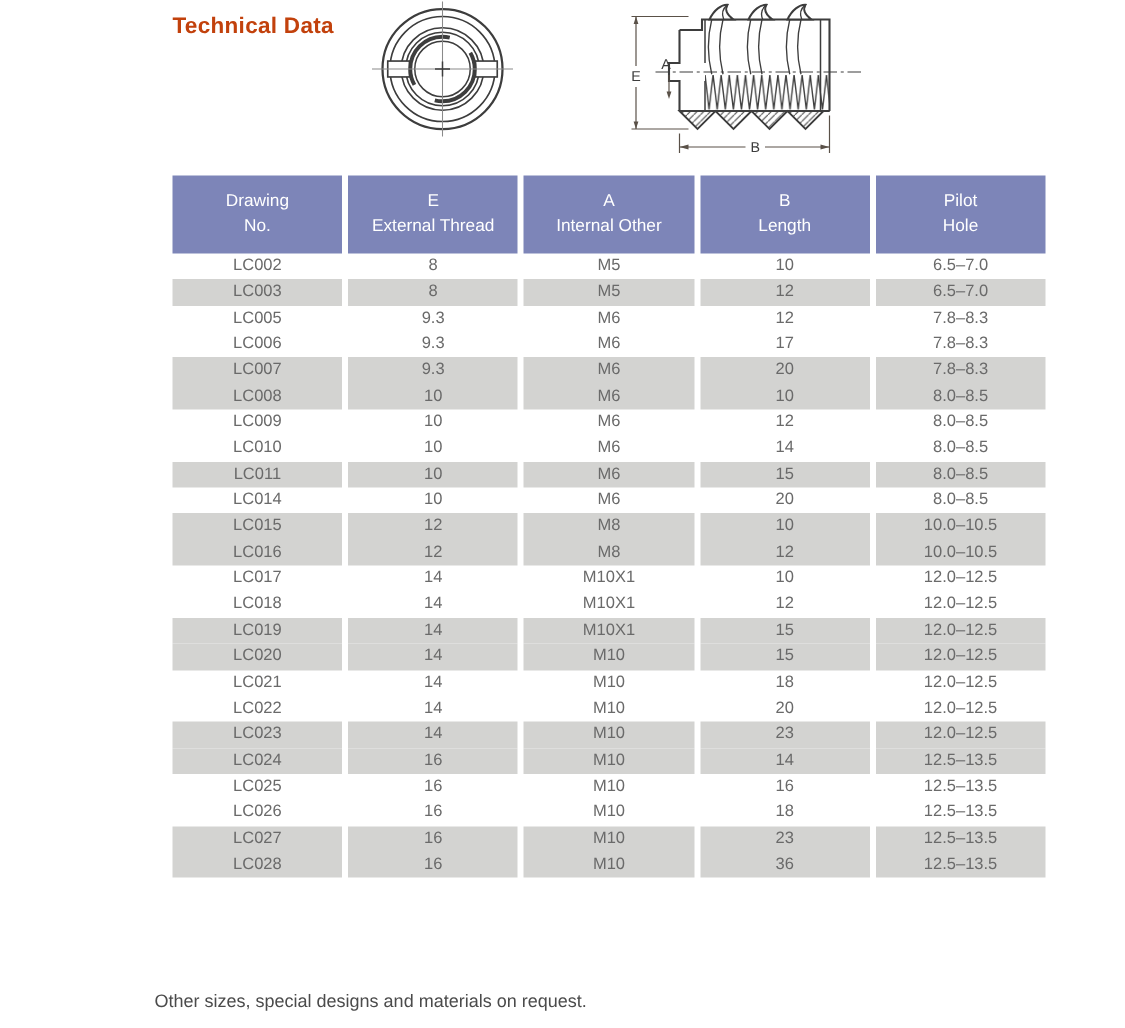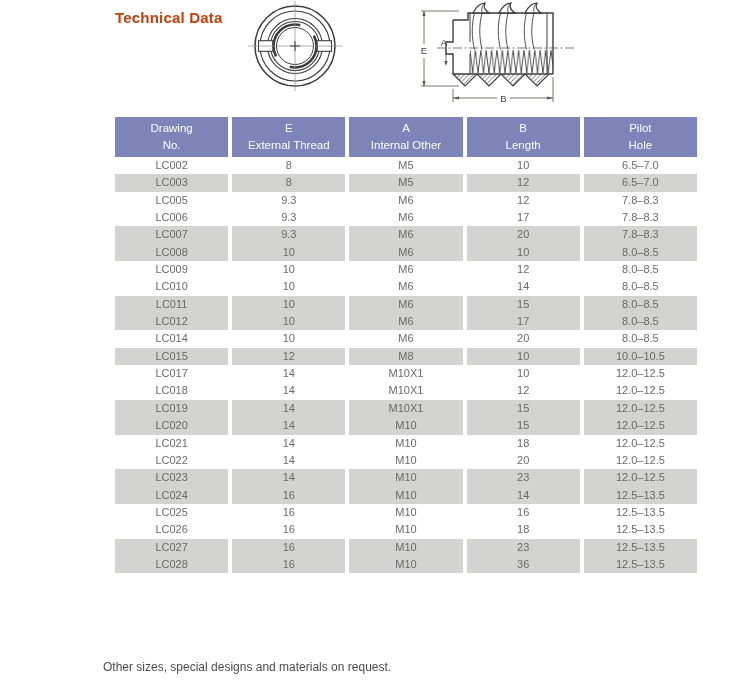--- a/index.html
+++ b/index.html
@@ -14,21 +14,21 @@
   }
   .drawing-top  { position:absolute; left:246px; top:0; }
   .drawing-side { position:absolute; left:413px; top:0; }
 
   .spec-table {
     position:absolute; left:111px; top:117px; width:590px;
     border-collapse:separate; border-spacing:4px 0; table-layout:fixed;
   }
   .spec-table th {
     background:#7d85b8; color:#ffffff; font-weight:normal;
-    font-size:11.5px; line-height:1.45; height:40px;
+    font-size:11.5px; line-height:1.45; height:52px;
     text-align:center; vertical-align:middle;
   }
   .spec-table th span { display:block; }
   .spec-table td {
     height:17.35px; line-height:17.35px; padding:0;
     font-size:11px; color:#6a6a6a; text-align:center; vertical-align:middle;
     white-space:nowrap; overflow:hidden;
   }
   tr.band-gray td { background:#d3d3d1; }
 
@@ -211,39 +211,39 @@
         <td>14</td>
         <td>8.0–8.5</td>
       </tr>
       <tr class="band-gray">
         <td>LC011</td>
         <td>10</td>
         <td>M6</td>
         <td>15</td>
         <td>8.0–8.5</td>
       </tr>
-      <tr class="band-gray">
-        <td>LC012</td>
-        <td>10</td>
-        <td>M6</td>
-        <td>17</td>
-        <td>8.0–8.5</td>
-      </tr>
       <tr class="band-white">
         <td>LC014</td>
         <td>10</td>
         <td>M6</td>
         <td>20</td>
         <td>8.0–8.5</td>
       </tr>
       <tr class="band-gray">
         <td>LC015</td>
         <td>12</td>
         <td>M8</td>
         <td>10</td>
+        <td>10.0–10.5</td>
+      </tr>
+      <tr class="band-gray">
+        <td>LC016</td>
+        <td>12</td>
+        <td>M8</td>
+        <td>12</td>
         <td>10.0–10.5</td>
       </tr>
       <tr class="band-white">
         <td>LC017</td>
         <td>14</td>
         <td>M10X1</td>
         <td>10</td>
         <td>12.0–12.5</td>
       </tr>
       <tr class="band-white">

